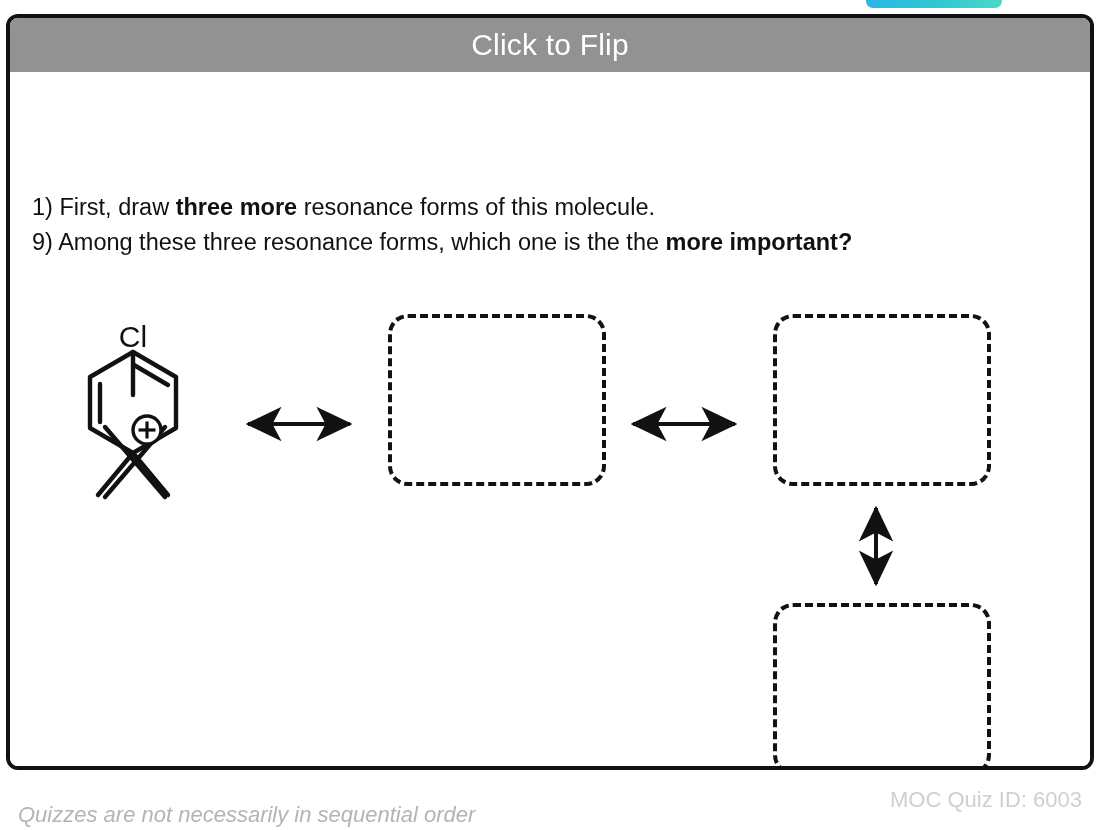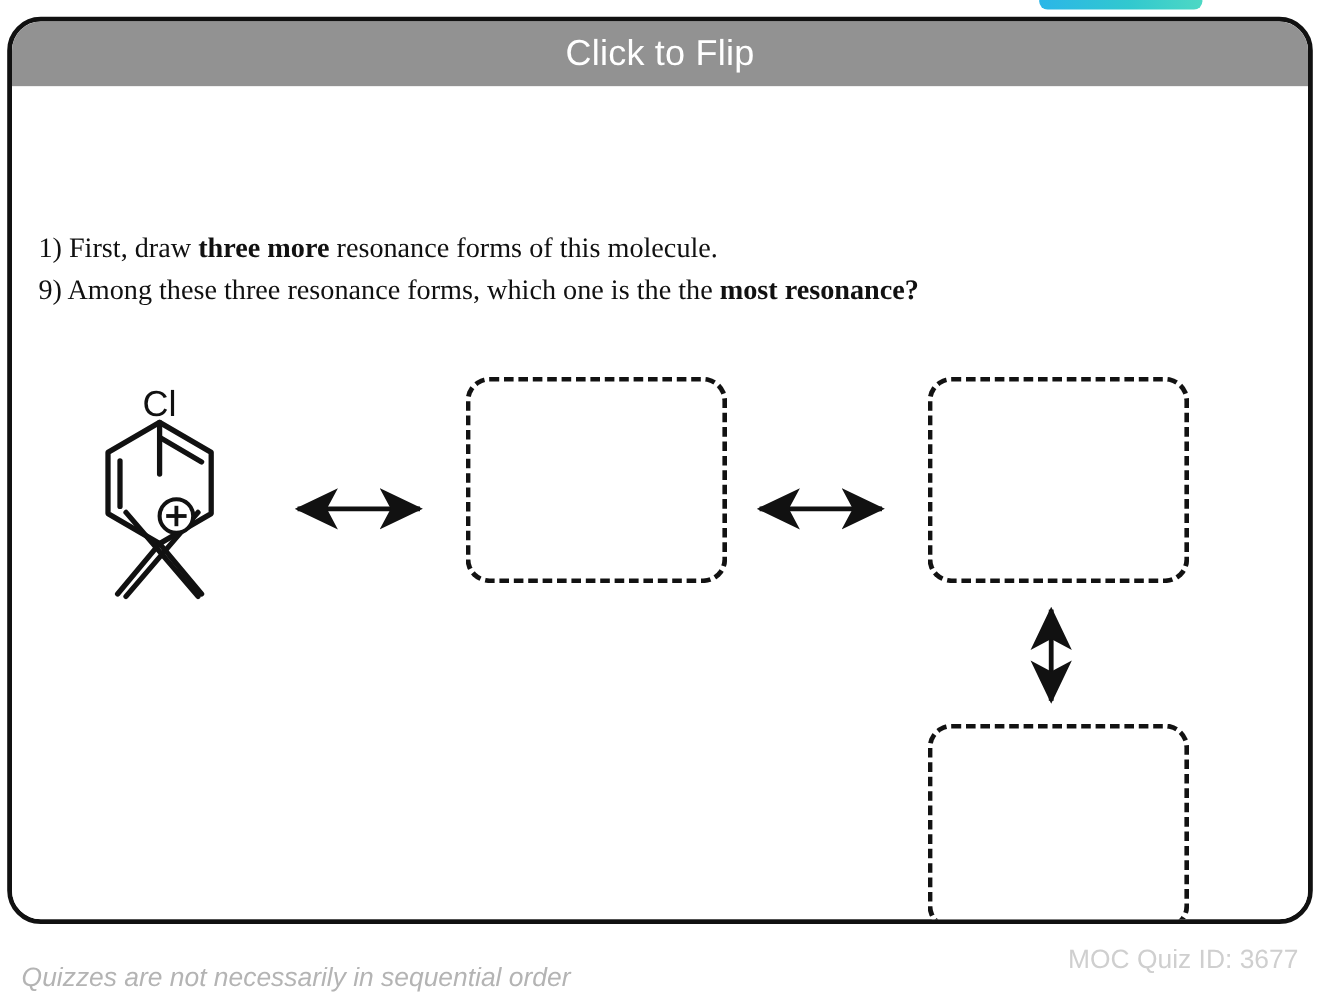--- a/index.html
+++ b/index.html
@@ -32,21 +32,21 @@
   }
 
   
   .card {
     position: absolute;
     left: 6px;
     top: 14px;
     width: 1088px;
     height: 756px;
     border: 4px solid #111111;
-    border-radius: 28px;
+    border-radius: 12px;
     background: #ffffff;
     overflow: hidden;
   }
 
   .card-header {
     position: absolute;
     left: 0;
     top: 0;
     width: 100%;
     height: 54px;
@@ -77,21 +77,20 @@
     position: absolute;
     left: 22px;
     top: 118px;
     width: 1020px;
   }
   .prompt-line {
     font-size: 23.5px;
     color: #111111;
     line-height: 1.48;
     white-space: nowrap;
-    font-family: Liberation Serif, serif;
   }
   .prompt-line b { font-weight: 700; }
 
   
   .diagram {
     position: absolute;
     left: 0;
     top: 0;
     width: 1088px;
     height: 702px;
@@ -145,21 +144,21 @@
   <div class="card">
 
     <div class="card-header">
       <div class="card-header-title">Click to Flip</div>
     </div>
 
     <div class="card-body">
 
       <div class="prompt">
         <div class="prompt-line"><span>1) First, draw </span><b>three more</b><span> resonance forms of this molecule.</span></div>
-        <div class="prompt-line"><span>9) Among these three resonance forms, which one is the the </span><b>most resonance?</b><span></span></div>
+        <div class="prompt-line"><span>9) Among these three resonance forms, which one is the the </span><b>more important?</b><span></span></div>
       </div>
 
       <svg class="diagram" viewBox="0 0 1088 702">
         <defs>
           <marker id="headR" markerWidth="9" markerHeight="9" refX="8.4" refY="4.5" orient="auto" markerUnits="strokeWidth">
             <path d="M0,0.2 L9,4.5 L0,8.8 L2.3,4.5 Z" fill="#111111"></path>
           </marker>
           <marker id="headL" markerWidth="9" markerHeight="9" refX="0.6" refY="4.5" orient="auto" markerUnits="strokeWidth">
             <path d="M9,0.2 L0,4.5 L9,8.8 L6.7,4.5 Z" fill="#111111"></path>
           </marker>
@@ -207,16 +206,16 @@
 
       <div class="answer-box" id="box-1"></div>
       <div class="answer-box" id="box-2"></div>
       <div class="answer-box" id="box-3"></div>
 
     </div>
   </div>
 
   <div class="footer">
     <div class="footer-left">Quizzes are not necessarily in sequential order</div>
-    <div class="footer-right">MOC Quiz ID: 3677</div>
+    <div class="footer-right">MOC Quiz ID: 6003</div>
   </div>
 
 </div>
 
 </body></html>

